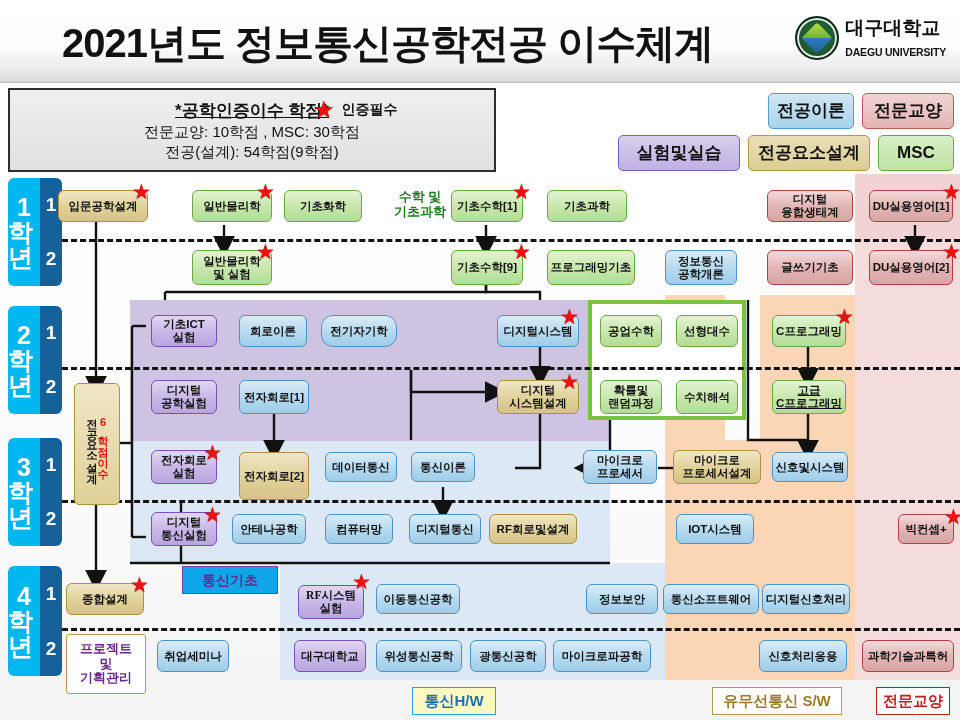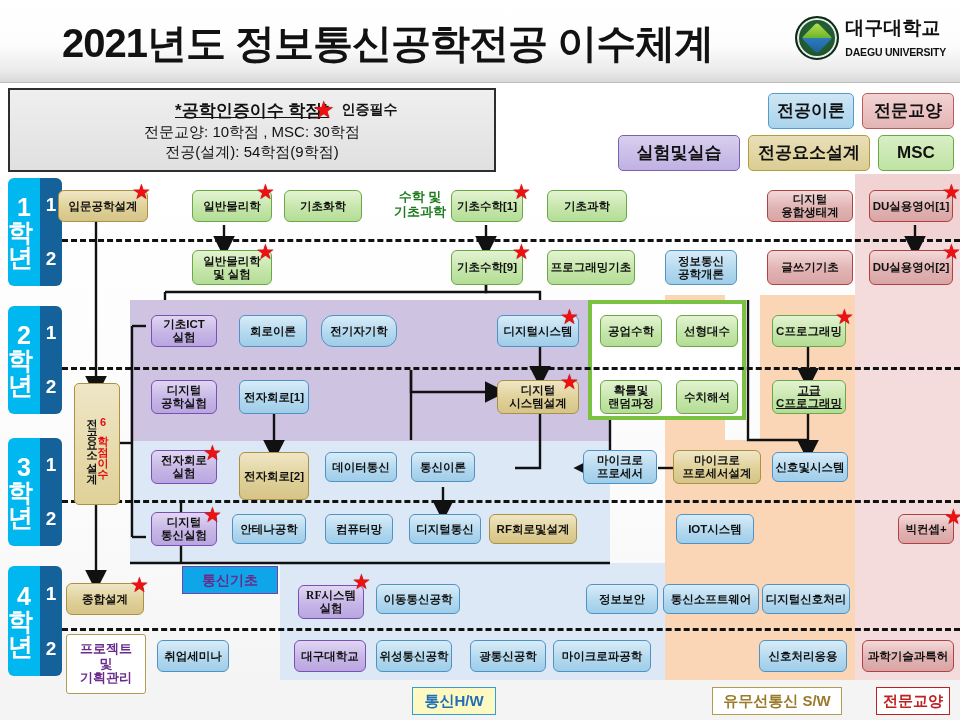--- a/index.html
+++ b/index.html
@@ -428,21 +428,21 @@
   <div class="cb theory" style="left:586px;top:584px;width:72px;height:30px;">정보보안</div>
   <div class="cb theory" style="left:663px;top:584px;width:96px;height:30px;">통신소프트웨어</div>
   <div class="cb theory" style="left:762px;top:584px;width:88px;height:30px;">디지털신호처리</div>
 
   <div class="projbox">
     <span>프로젝트<br>및<br>기획관리</span>
   </div>
 
   <div class="cb theory" style="left:157px;top:640px;width:72px;height:32px;">취업세미나</div>
   <div class="cb lab" style="left:294px;top:640px;width:72px;height:32px;">대구대학교</div>
-  <div class="cb theory" style="left:376px;top:640px;width:76px;height:32px;">위성통신공학</div>
+  <div class="cb theory" style="left:376px;top:640px;width:86px;height:32px;">위성통신공학</div>
   <div class="cb theory" style="left:470px;top:640px;width:76px;height:32px;">광통신공학</div>
   <div class="cb theory" style="left:553px;top:640px;width:98px;height:32px;">마이크로파공학</div>
   <div class="cb theory" style="left:759px;top:640px;width:88px;height:32px;">신호처리응용</div>
   <div class="cb liberal" style="left:862px;top:640px;width:92px;height:32px;">과학기술과특허</div>
 
   <div class="vbox">
     <span class="vtxt">전공요소설계</span>
     <span class="vtxt red">6학점이수</span>
   </div>
 

